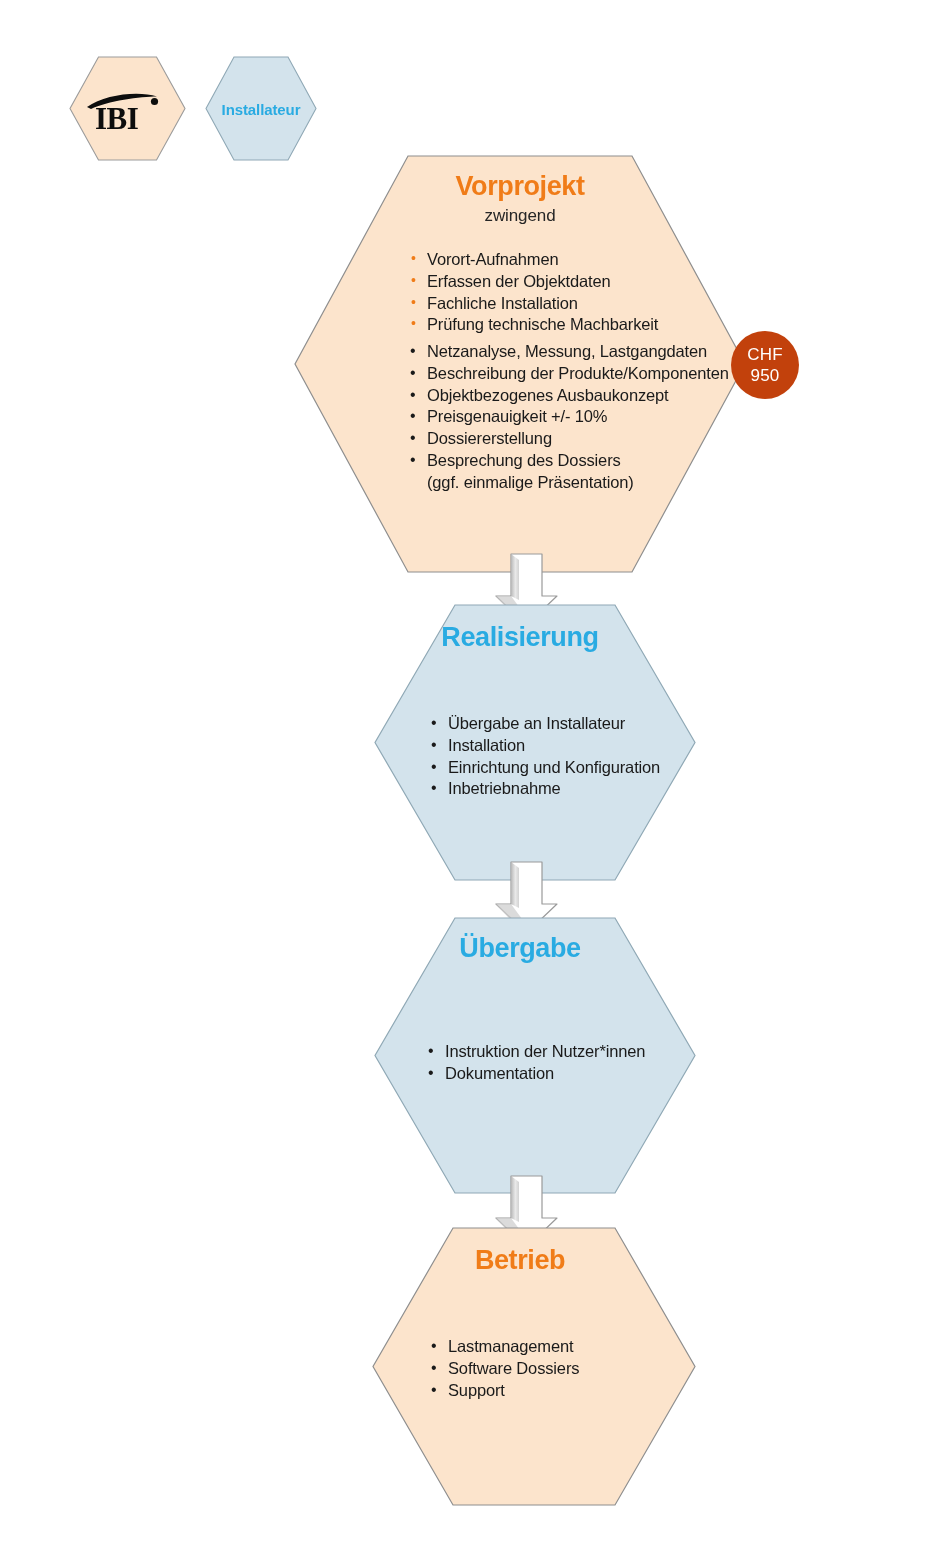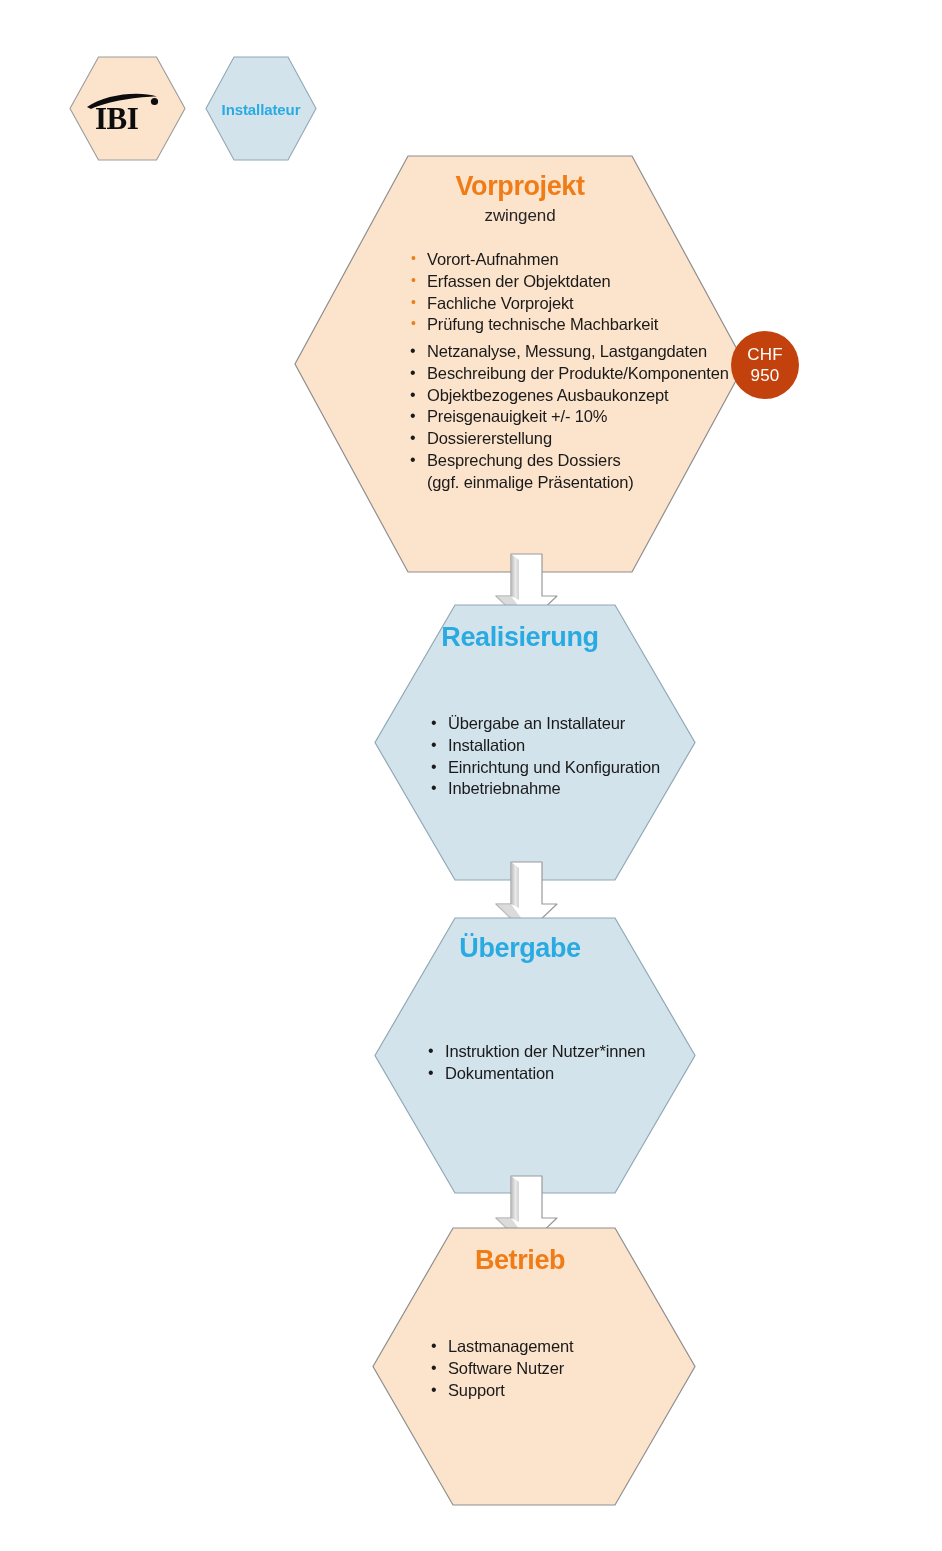--- a/index.html
+++ b/index.html
@@ -168,21 +168,21 @@
   </svg>
 
   <div class="txt legend-label" style="left:191px; top:101px;">Installateur</div>
 
   <div class="txt stage-title orange" style="left:320px; top:172px; width:400px;">Vorprojekt</div>
   <div class="txt stage-sub" style="left:320px; top:207px; width:400px;">zwingend</div>
 
   <ul class="blist orange-bullets" style="position:absolute; left:399px; top:241px; width:330px;">
       <li>Vorort-Aufnahmen</li>
       <li>Erfassen der Objektdaten</li>
-      <li>Fachliche Vorprojekt</li>
+      <li>Fachliche Installation</li>
       <li>Prüfung technische Machbarkeit</li>
     </ul>
 
   <ul class="blist" style="position:absolute; left:399px; top:333px; width:330px;">
       <li>Netzanalyse, Messung, Lastgangdaten</li>
       <li>Beschreibung der Produkte/Komponenten</li>
       <li>Objektbezogenes Ausbaukonzept</li>
       <li>Preisgenauigkeit +/- 10%</li>
       <li>Dossiererstellung</li>
       <li>Besprechung des Dossiers
@@ -207,17 +207,17 @@
 
   <ul class="blist" style="position:absolute; left:417px; top:1033px; width:290px;">
       <li>Instruktion der Nutzer*innen</li>
       <li>Dokumentation</li>
     </ul>
 
   <div class="txt stage-title orange" style="left:335px; top:1246px; width:370px;">Betrieb</div>
 
   <ul class="blist" style="position:absolute; left:420px; top:1328px; width:290px;">
       <li>Lastmanagement</li>
-      <li>Software Nutzer</li>
+      <li>Software Dossiers</li>
       <li>Support</li>
     </ul>
 
 </div>
 
 </body></html>

